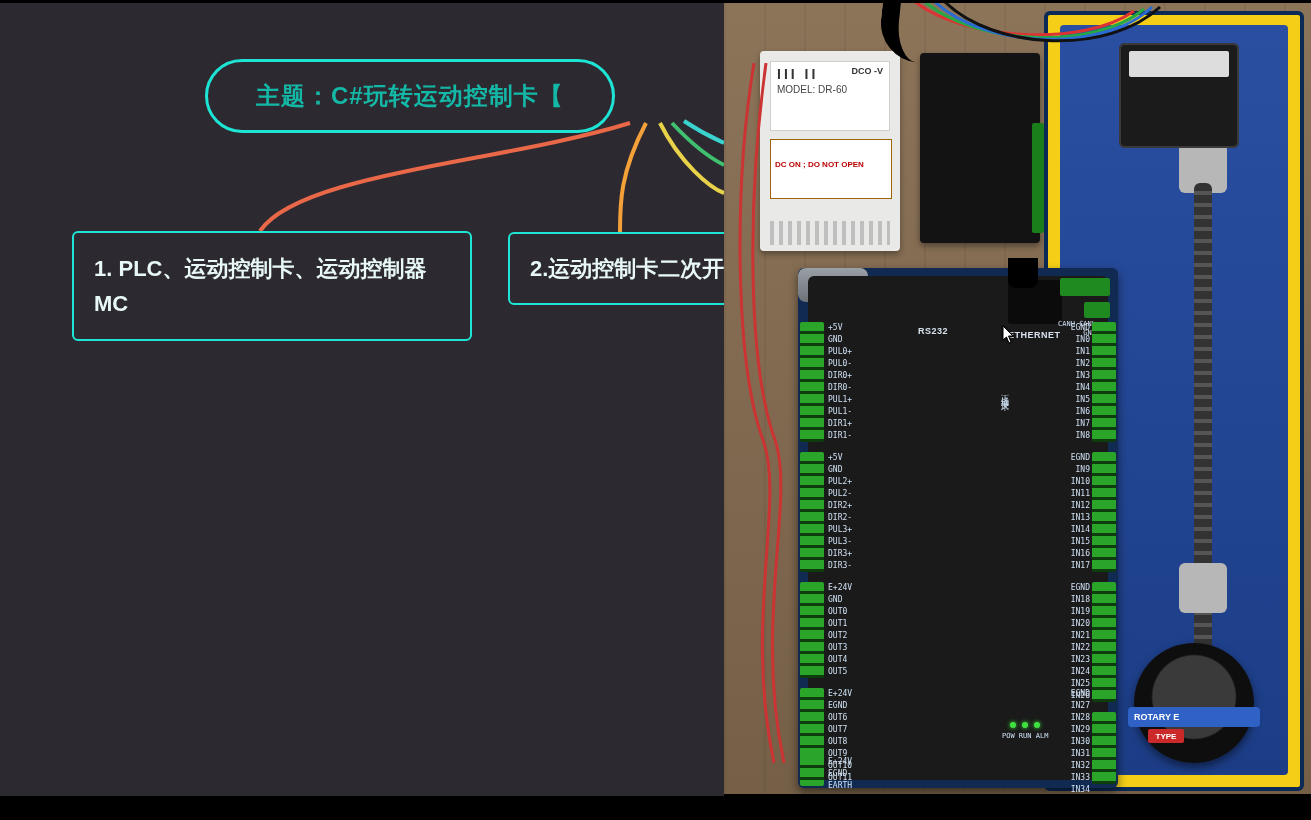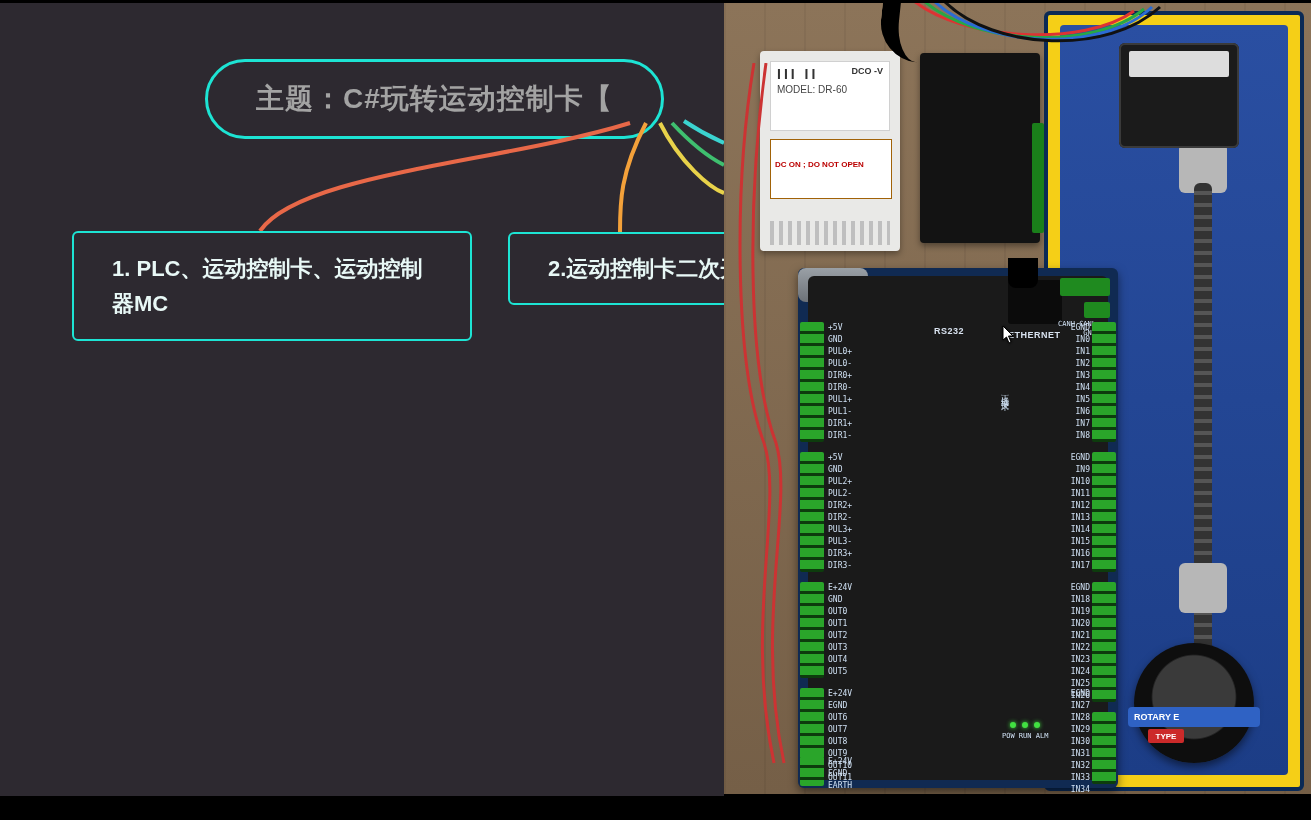--- a/index.html
+++ b/index.html
@@ -1,22 +1,22 @@
 <!DOCTYPE html>
 <html><head>
 <meta charset="utf-8">
 <style>
   * { margin: 0; padding: 0; box-sizing: border-box; }
   html, body { width: 1311px; height: 820px; overflow: hidden; font-family: "Microsoft YaHei", "PingFang SC", Arial, sans-serif; background:#000; }
   .stage { position: relative; width:1311px; height:820px; }
   
   .mindmap { position:absolute; left:0; top:3px; width:724px; height:793px; background:#2d2930; }
   .topbar-black { position:absolute; left:0; top:0; width:1311px; height:3px; background:#000; }
-  .title-node { position:absolute; left:205px; top:56px; padding:18px 48px 18px 48px; border:3px solid #1de4d4; border-radius:40px; background:transparent; color:#a3a3a3; font-weight:700; font-size:28px; letter-spacing:1px; white-space:nowrap; }
-  .child-node { position:absolute; padding:18px 38px; border:2px solid #1de4d4; border-radius:6px; color:#e8f8f6; font-size:22px; font-weight:600; line-height:1.6; background:transparent; }
+  .title-node { position:absolute; left:205px; top:56px; padding:18px 48px 18px 48px; border:3px solid #1de4d4; border-radius:40px; background:transparent; color:#14b8a6; font-weight:700; font-size:24px; letter-spacing:1px; white-space:nowrap; }
+  .child-node { position:absolute; padding:18px 20px; border:2px solid #1de4d4; border-radius:6px; color:#e8f8f6; font-size:22px; font-weight:600; line-height:1.6; background:transparent; }
   .child1 { left:72px; top:228px; width:400px; }
   .child2 { left:508px; top:229px; width:260px; height:73px; display:flex; align-items:center; overflow:hidden; white-space:nowrap;}
   
   .connectors { position:absolute; inset:0; pointer-events:none; }
   
   .photo { position:absolute; left:724px; top:3px; width:587px; height:791px; background:#7a6b58; overflow:hidden; }
   
   .bench { position:absolute; left:0; top:0; right:0; bottom:0;
            background:
              linear-gradient(90deg, rgba(0,0,0,.05) 0 2px, transparent 2px 40px) 0 0/40px 100%,
@@ -50,21 +50,21 @@
   .encoder { position:absolute; left:410px; top:640px; width:120px; height:120px; border-radius:50%; background:radial-gradient(circle at 50% 45%,#3a3a3a 0 46%,#0e0e0e 48% 100%); box-shadow:0 4px 8px rgba(0,0,0,.5); }
   .encoder .ring { position:absolute; left:-6px; top:64px; width:132px; height:20px; background:#2f62c4; border-radius:4px; color:#fff; font-size:9px; display:flex; align-items:center; padding:0 6px; gap:6px; font-weight:700; }
   .encoder .typebadge { position:absolute; left:14px; top:86px; width:36px; height:14px; background:#cc2a2a; color:#fff; font-size:8px; display:flex; align-items:center; justify-content:center; font-weight:700; border-radius:2px;}
   
   .pcb { position:absolute; left:74px; top:265px; width:320px; height:520px; background:#102a52; border-radius:6px; box-shadow:0 4px 10px rgba(0,0,0,.5); }
   .pcb .port { position:absolute; background:#0b0b0b; border-radius:3px; }
   .pcb .db9 { left:120px; top:20px; width:70px; height:34px; background:linear-gradient(#9aa0a6,#6d7278); border-radius:8px; }
   .pcb .db9::after{content:"";position:absolute;left:10px;top:8px;right:10px;bottom:8px;background:#1a1a1a;border-radius:6px;}
   .pcb .eth { left:210px; top:12px; width:54px; height:44px; }
   .pcb .portlabel { position:absolute; color:#d8e2ef; font-size:9px; font-weight:700; letter-spacing:.5px; }
-  .pcb .lab-rs232 { left:136px; top:58px; }
+  .pcb .lab-rs232 { left:120px; top:58px; }
   .pcb .lab-eth { left:210px; top:62px; }
   .pcb .screwrow { position:absolute; width:24px; background:repeating-linear-gradient(180deg,#2aa52a 0 9px,#0d3c0d 9px 12px); border-radius:2px; }
   .pcb .pinlabels { position:absolute; color:#cfe0f3; font-size:8px; line-height:12px; font-family:Consolas,monospace; white-space:pre; }
   .pcb .vlabel { position:absolute; color:#cfe0f3; font-size:8px; writing-mode:vertical-rl; letter-spacing:2px; }
   .pcb .led { position:absolute; width:6px; height:6px; background:#41e041; border-radius:50%; box-shadow:0 0 4px #41e041; }
   .pcb .ledlab { position:absolute; color:#cfe0f3; font-size:7px; font-family:Consolas,monospace; }
   .pcb .toprow { position:absolute; left:262px; top:10px; width:50px; height:18px; background:#1f8a1f; border-radius:2px; }
   .pcb .toprow2{ position:absolute; left:286px; top:34px; width:26px; height:16px; background:#1f8a1f; border-radius:2px; }
   .pcb .cnlabel { position:absolute; left:258px; top:52px; color:#cfe0f3; font-size:7px; line-height:9px; font-family:Consolas,monospace; text-align:right; width:40px;}
   

